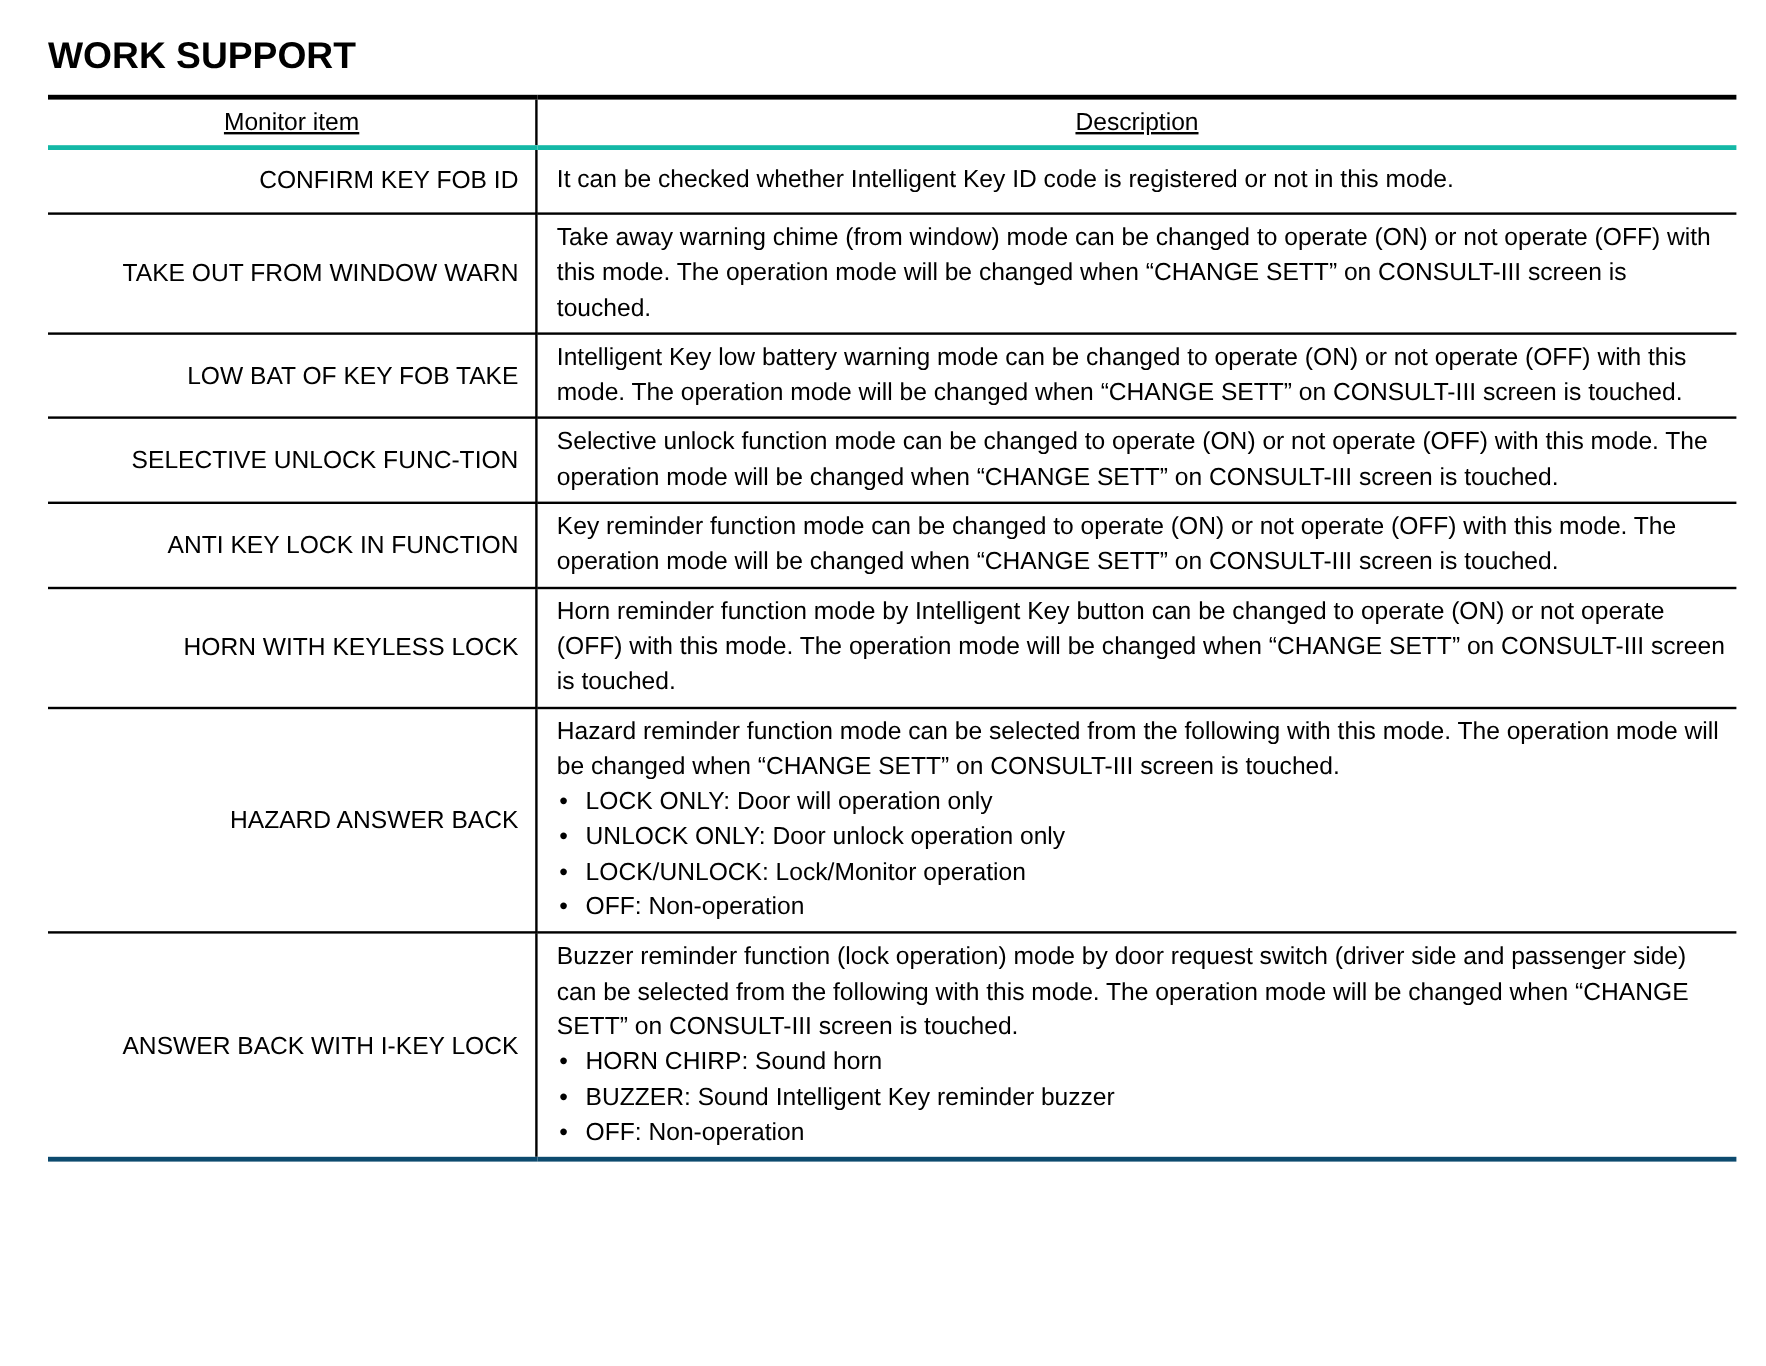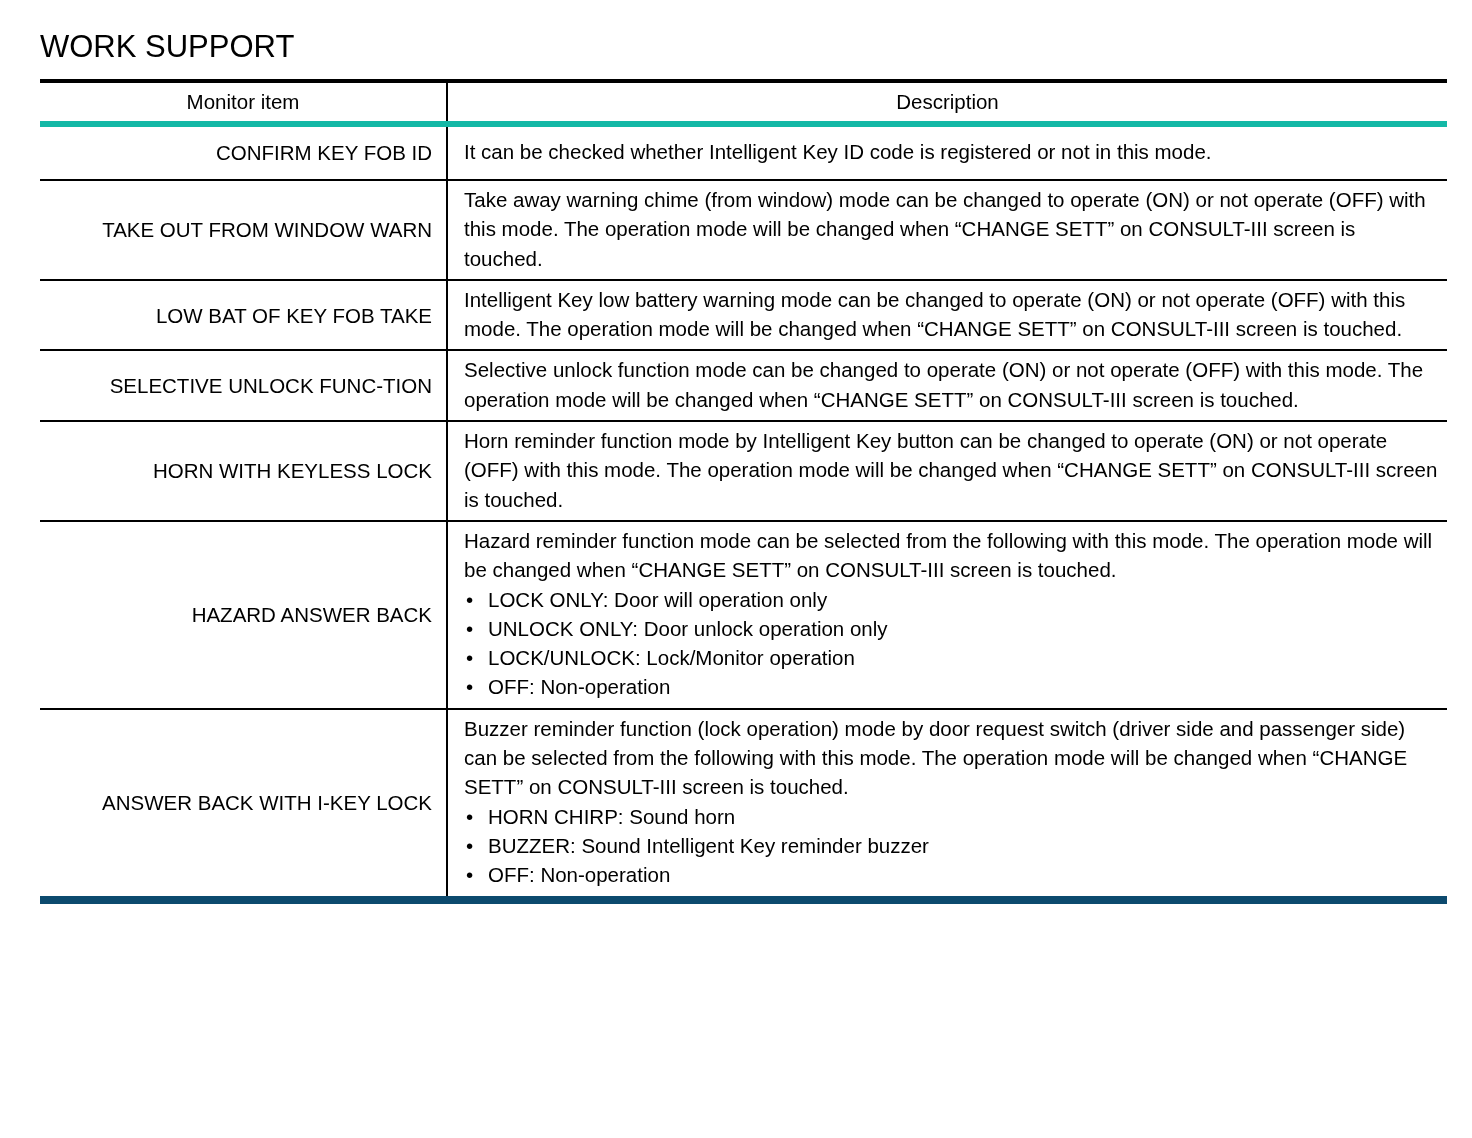--- a/index.html
+++ b/index.html
@@ -2,36 +2,37 @@
 <html><head>
 <meta charset="utf-8">
 <style>
   html, body { margin: 0; padding: 0; background: #ffffff; }
   body {
     width: 1472px; height: 1138px; position: relative; overflow: hidden;
     font-family: "Liberation Sans", sans-serif; color: #000;
   }
   .title {
     position: absolute; left: 40px; top: 8px;
-    font-size: 31px; letter-spacing: 0px; font-weight: normal;
+    font-size: 31px; letter-spacing: 0px; font-weight: bold;
   }
   table.ws {
     position: absolute; left: 40px; top: 79px;
     width: 1407px; border-collapse: collapse;
     font-size: 20.5px; line-height: 29.3px;
   }
   table.ws thead tr th {
     border-top: 4px solid #000;
     font-weight: normal; height: 38px; padding: 0; text-align: center;
-    border-bottom: 6px solid #14b8a6;
+    border-bottom: 4px solid #14b8a6;
+    text-decoration: underline;
   }
   table.ws td {
     border-bottom: 2px solid #000; padding: 0; vertical-align: middle;
   }
-  table.ws tr.last td { border-bottom: 8px solid #0c4a6e; }
+  table.ws tr.last td { border-bottom: 4px solid #0c4a6e; }
   .col-item { width: 376px; border-right: 2px solid #000; text-align: right; }
   td.col-item { padding: 0 14px 0 16px !important; }
   td.col-desc { padding: 4px 8px 6px 16px !important; }
   .bullets { margin: 0; padding: 0; list-style: none; }
   .bullets li { position: relative; padding-left: 24px; }
   .bullets li::before {
     content: "•"; position: absolute; left: 2px; top: 0;
   }
   .row-h1 td { height: 42px; }
 </style>
@@ -58,20 +59,24 @@
     </tr>
     <tr>
       <td class="col-item">LOW BAT OF KEY FOB TAKE</td>
       <td class="col-desc">Intelligent Key low battery warning mode can be changed to operate (ON) or not operate (OFF) with this mode. The operation mode will be changed when “CHANGE SETT” on CONSULT-III screen is touched.</td>
     </tr>
     <tr>
       <td class="col-item">SELECTIVE UNLOCK FUNC-TION</td>
       <td class="col-desc">Selective unlock function mode can be changed to operate (ON) or not operate (OFF) with this mode. The operation mode will be changed when “CHANGE SETT” on CONSULT-III screen is touched.</td>
     </tr>
     <tr>
+      <td class="col-item">ANTI KEY LOCK IN FUNCTION</td>
+      <td class="col-desc">Key reminder function mode can be changed to operate (ON) or not operate (OFF) with this mode. The operation mode will be changed when “CHANGE SETT” on CONSULT-III screen is touched.</td>
+    </tr>
+    <tr>
       <td class="col-item">HORN WITH KEYLESS LOCK</td>
       <td class="col-desc">Horn reminder function mode by Intelligent Key button can be changed to operate (ON) or not operate (OFF) with this mode. The operation mode will be changed when “CHANGE SETT” on CONSULT-III screen is touched.</td>
     </tr>
     <tr>
       <td class="col-item">HAZARD ANSWER BACK</td>
       <td class="col-desc">
         <div>Hazard reminder function mode can be selected from the following with this mode. The operation mode will be changed when “CHANGE SETT” on CONSULT-III screen is touched.</div>
         <ul class="bullets">
           <li>LOCK ONLY: Door will operation only</li>
           <li>UNLOCK ONLY: Door unlock operation only</li>

